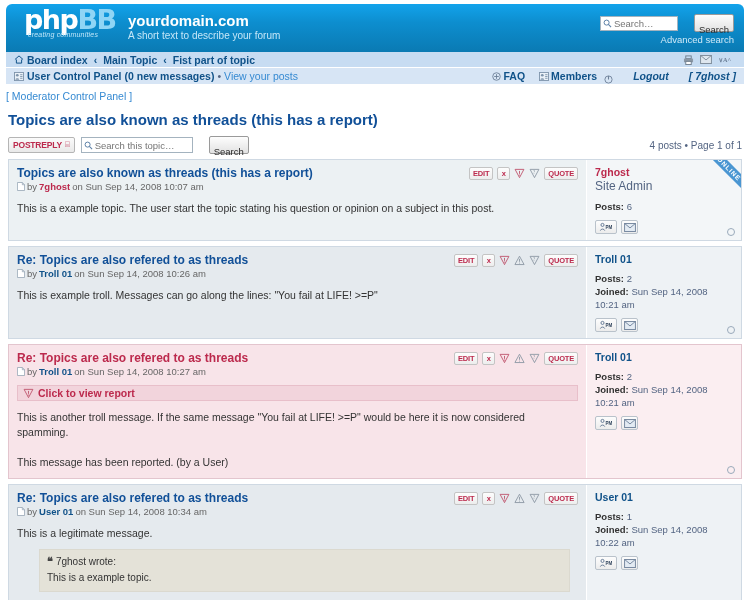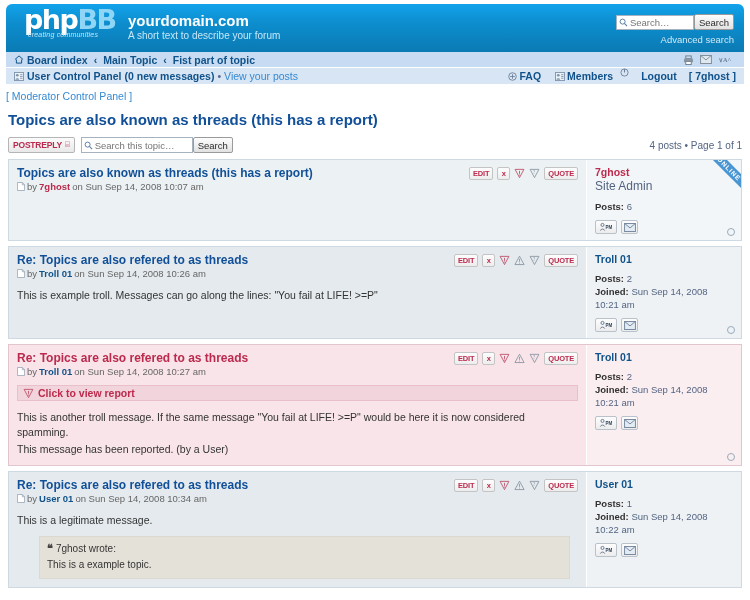--- a/index.html
+++ b/index.html
@@ -55,21 +55,21 @@
   .search-box .mag { margin-right:2px; }
   .search-inp {
     border:0; outline:0; font-size:9.5px; color:#8d8d8d;
     font-family:"Liberation Sans", sans-serif; width:100%; background:transparent;
     padding:0; line-height: 13px;
   }
   .btn-grey {
     background: linear-gradient(to bottom,#fdfdfd,#e2e2e2);
     border:1px solid #9a9a9a; border-radius:2px;
     font-size:9.5px; color:#2c2c2c; height:16px; line-height:13px;
-    padding: 1px 4px; margin-left:0; cursor:pointer;
+    padding: 8px 4px; margin-left:16px; cursor:pointer;
     font-family:"Liberation Sans", sans-serif;
   }
   .adv-search {
     position:absolute; right:10px; top:30px;
     font-size:9.5px; color:#cfe9f8; text-decoration:none;
   }
 
   
   .navbar {
     margin: 0 6px;
@@ -157,21 +157,21 @@
   .post-meta {
     font-size: 9.5px; color:#666666; margin-top:1px;
     display:flex; align-items:center; gap:2px;
   }
   .post-meta .author { font-weight:bold; color:#bc2a4d; }
   .post-meta .author.blue { color:#105289; }
   .post-text {
     font-size: 10.5px; color:#333333; line-height:15px;
     margin-top: 9px;
   }
-  .post-text + .post-text { margin-top: 2px; }
+  .post-text + .post-text { margin-top: 15px; }
 
   
   .post-ctrls { display:flex; align-items:center; gap:4px; flex:0 0 auto; padding-top:1px; }
   .ctrl-btn {
     display:inline-flex; align-items:center; justify-content:center;
     height: 13px; min-width:13px; padding: 0 3px;
     background: linear-gradient(to bottom,#fdfdfd,#ededed);
     border:1px solid #c4c4c4; border-radius:2px;
     font-size:7.5px; font-weight:bold; color:#bc2a4d; letter-spacing:-.2px;
     cursor:pointer;
@@ -336,21 +336,21 @@
               <rect x="0.5" y="0.5" width="10" height="9" fill="#eaf1f8" stroke="#7e94ab"></rect>
               <circle cx="3.6" cy="3.6" r="1.5" fill="#7e94ab"></circle>
               <path d="M1.4 8.6 a2.3 2.3 0 0 1 4.4 0" fill="#7e94ab"></path>
               <line x1="6.8" y1="3" x2="9.4" y2="3" stroke="#7e94ab"></line>
               <line x1="6.8" y1="5" x2="9.4" y2="5" stroke="#7e94ab"></line>
               <line x1="6.8" y1="7" x2="9.4" y2="7" stroke="#7e94ab"></line>
             </svg>
         </span>
         <a href="#" style="color:#105289;font-weight:bold;">Members</a>
       </span>
-      <span style="display:flex;align-items:flex-start;gap:12px;">
+      <span style="display:flex;align-items:flex-end;gap:20px;font-style:italic;">
         <span>
           <svg width="9" height="9" viewBox="0 0 10 10">
               <circle cx="5" cy="5" r="4" fill="none" stroke="#6d8099" stroke-width="1"></circle>
               <line x1="5" y1="1.2" x2="5" y2="5" stroke="#6d8099" stroke-width="1.2"></line>
             </svg>
         </span>
         <a href="#" style="color:#105289;font-weight:bold;">Logout</a>
         <span style="color:#105289;font-weight:bold;">[ 7ghost ]</span>
       </span>
     </div>
@@ -414,20 +414,21 @@
               </span>
               <span class="ctrl-plain">
                 <svg width="11" height="11" viewBox="0 0 12 12">
                   <path d="M1.2 1.5 L10.8 1.5 L6 10.5 Z" fill="none" stroke="#8e99a5" stroke-width="1"></path>
                   <text x="4.3" y="7" font-size="5.5" fill="#8e99a5" font-family="serif">?</text>
                 </svg>
               </span>
               <span class="ctrl-btn">QUOTE</span>
             </div>
           </div>
+          <div class="post-text">This is a example topic. The user start the topic stating his question or opinion on a subject in this post.</div>
         </div>
         <div class="post-aside">
           <div class="online-ribbon">ONLINE</div>
           <div class="aside-name red">7ghost</div>
           <div class="aside-rank">Site Admin</div>
           <div class="aside-stats">
             <div><b>Posts:</b> <span>6</span></div>
           </div>
           <div class="aside-icons">
             <span class="mini-btn wide">

